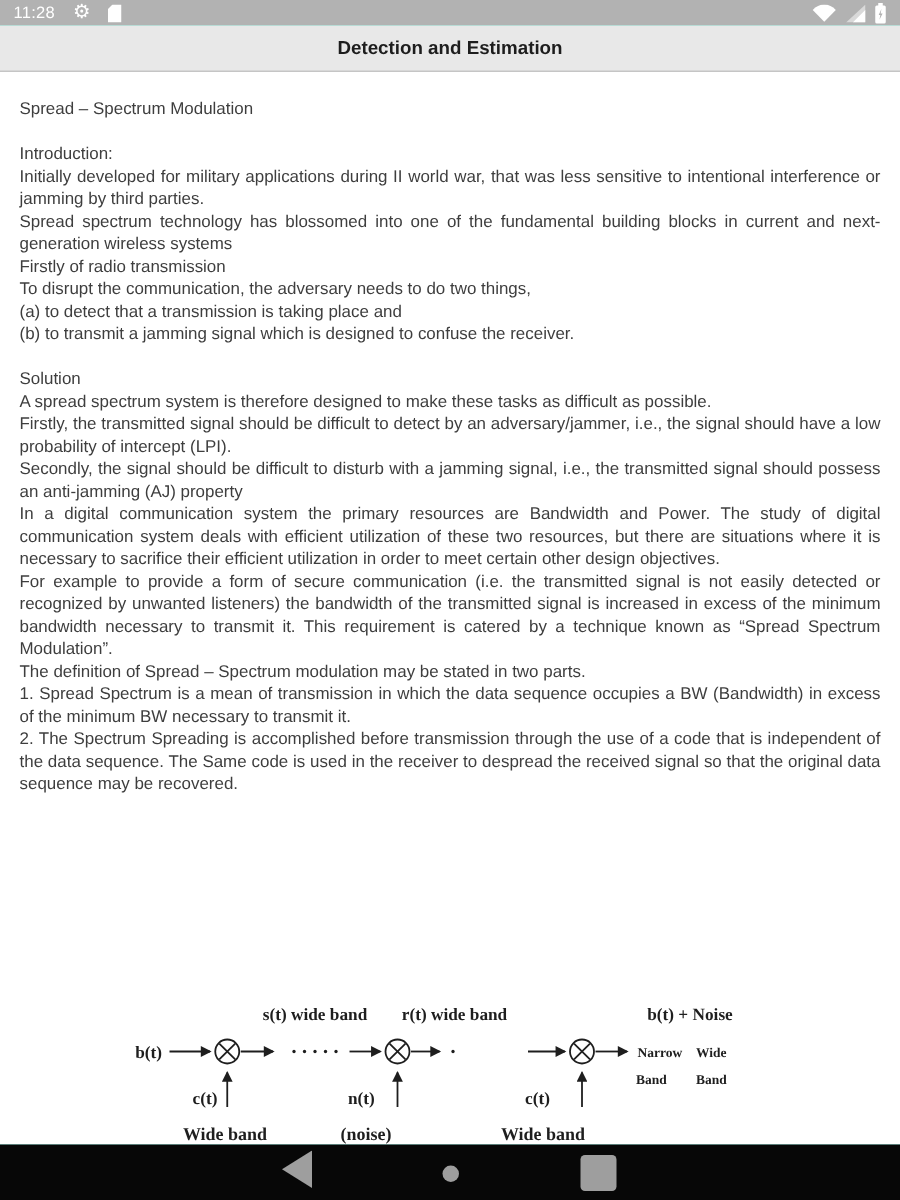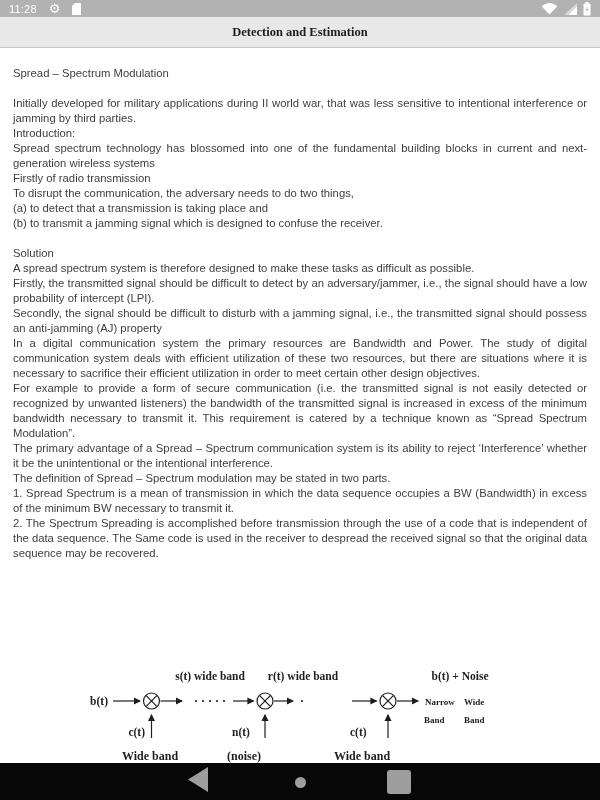--- a/index.html
+++ b/index.html
@@ -17,21 +17,21 @@
   }
   .status-time { font-size:11px; letter-spacing:0.2px; margin-right:12px; }
   .gear-glyph { font-family:"DejaVu Sans", sans-serif; font-size:13px; line-height:15px; margin-right:12px; }
   .sb-icon { display:flex; align-items:center; }
   .sb-spacer { flex:1; }
   .sb-right { display:flex; align-items:center; gap:6px; }
   
   .app-header {
     position:absolute; top:17px; left:0; width:600px; height:31px;
     background:#e8e8e8; border-bottom:1px solid #c5c5c5;
-    display:flex; align-items:center; justify-content:center;font-family:Liberation Serif, serif;
+    display:flex; align-items:center; justify-content:center;
   }
   .page-title { font-size:12.5px; font-weight:bold; color:#1d1d1d; }
   
   .content {
     position:absolute; top:48px; left:0; width:600px; bottom:37px;
     background:#ffffff; padding:18px 13px 1px 13px; overflow:hidden;
   }
   .para {
     font-size:11.3px; line-height:15px; color:#3e3e3e;
     text-align:justify; min-height:15px;
@@ -93,35 +93,34 @@
     </span>
   </div>
 
   <div class="app-header">
     <span class="page-title">Detection and Estimation</span>
   </div>
 
   <div class="content">
     <div class="para">Spread – Spectrum Modulation</div>
     <div class="para"></div>
+    <div class="para">Introduction:</div>
     <div class="para">Initially developed for military applications during II world war, that was less sensitive to intentional interference or jamming by third parties.</div>
-    <div class="para">Introduction:</div>
     <div class="para">Spread spectrum technology has blossomed into one of the fundamental building blocks in current and next-generation wireless systems</div>
     <div class="para">Firstly of radio transmission</div>
     <div class="para">To disrupt the communication, the adversary needs to do two things,</div>
     <div class="para">(a) to detect that a transmission is taking place and</div>
     <div class="para">(b) to transmit a jamming signal which is designed to confuse the receiver.</div>
     <div class="para"></div>
     <div class="para">Solution</div>
     <div class="para">A spread spectrum system is therefore designed to make these tasks as difficult as possible.</div>
     <div class="para">Firstly, the transmitted signal should be difficult to detect by an adversary/jammer, i.e., the signal should have a low probability of intercept (LPI).</div>
     <div class="para">Secondly, the signal should be difficult to disturb with a jamming signal, i.e., the transmitted signal should possess an anti-jamming (AJ) property</div>
     <div class="para">In a digital communication system the primary resources are Bandwidth and Power. The study of digital communication system deals with efficient utilization of these two resources, but there are situations where it is necessary to sacrifice their efficient utilization in order to meet certain other design objectives.</div>
     <div class="para">For example to provide a form of secure communication (i.e. the transmitted signal is not easily detected or recognized by unwanted listeners) the bandwidth of the transmitted signal is increased in excess of the minimum bandwidth necessary to transmit it. This requirement is catered by a technique known as “Spread Spectrum Modulation”.</div>
-    <div class="para">The primary advantage of a Spread – Spectrum communication system is its ability to reject ‘Interference’ whether it be the unintentional or the intentional interference.</div>
     <div class="para">The definition of Spread – Spectrum modulation may be stated in two parts.</div>
     <div class="para">1. Spread Spectrum is a mean of transmission in which the data sequence occupies a BW (Bandwidth) in excess of the minimum BW necessary to transmit it.</div>
     <div class="para">2. The Spectrum Spreading is accomplished before transmission through the use of a code that is independent of the data sequence. The Same code is used in the receiver to despread the received signal so that the original data sequence may be recovered.</div>
   </div>
 
   <div class="diagram">
     <svg width="600" height="100" viewBox="0 0 600 100">
       <defs>
         <marker id="ah" viewBox="0 0 10 10" refX="8.5" refY="5" markerWidth="6.5" markerHeight="6" orient="auto">
           <path d="M0 0 L10 5 L0 10 Z" fill="#1e1e1e"></path>

